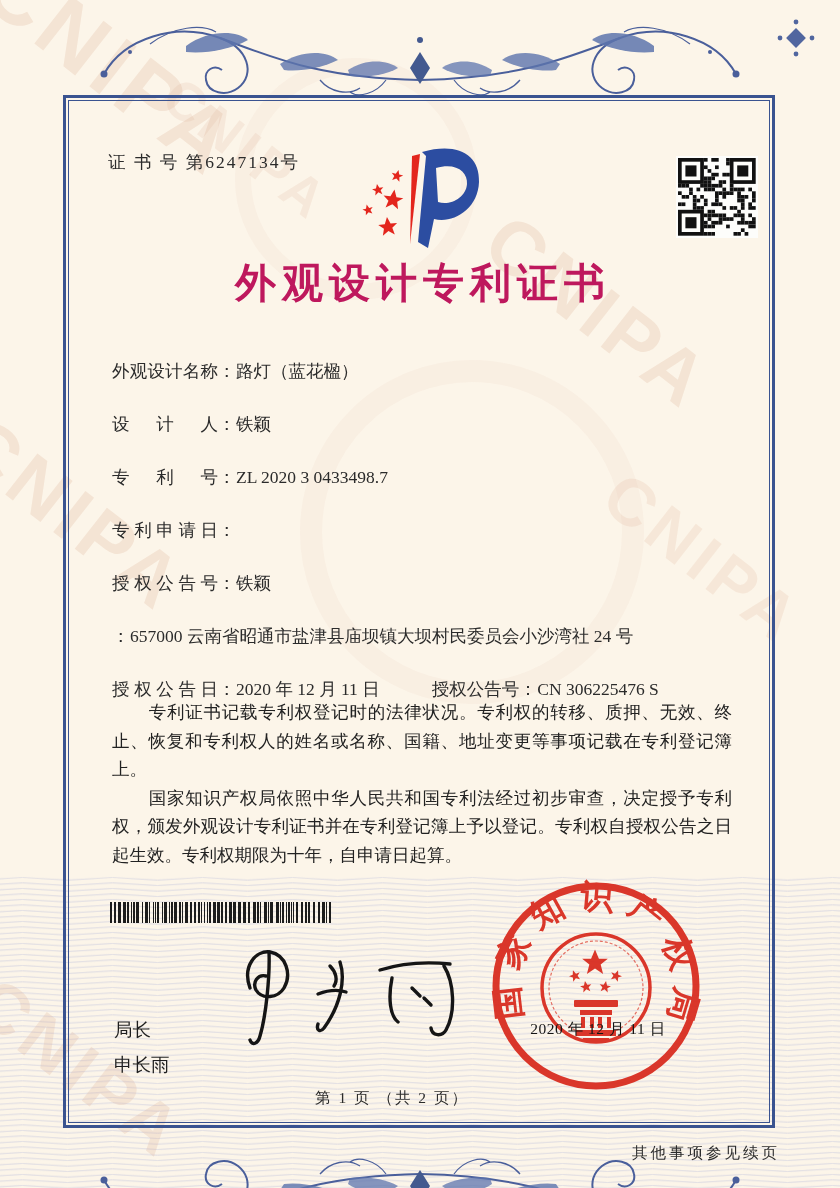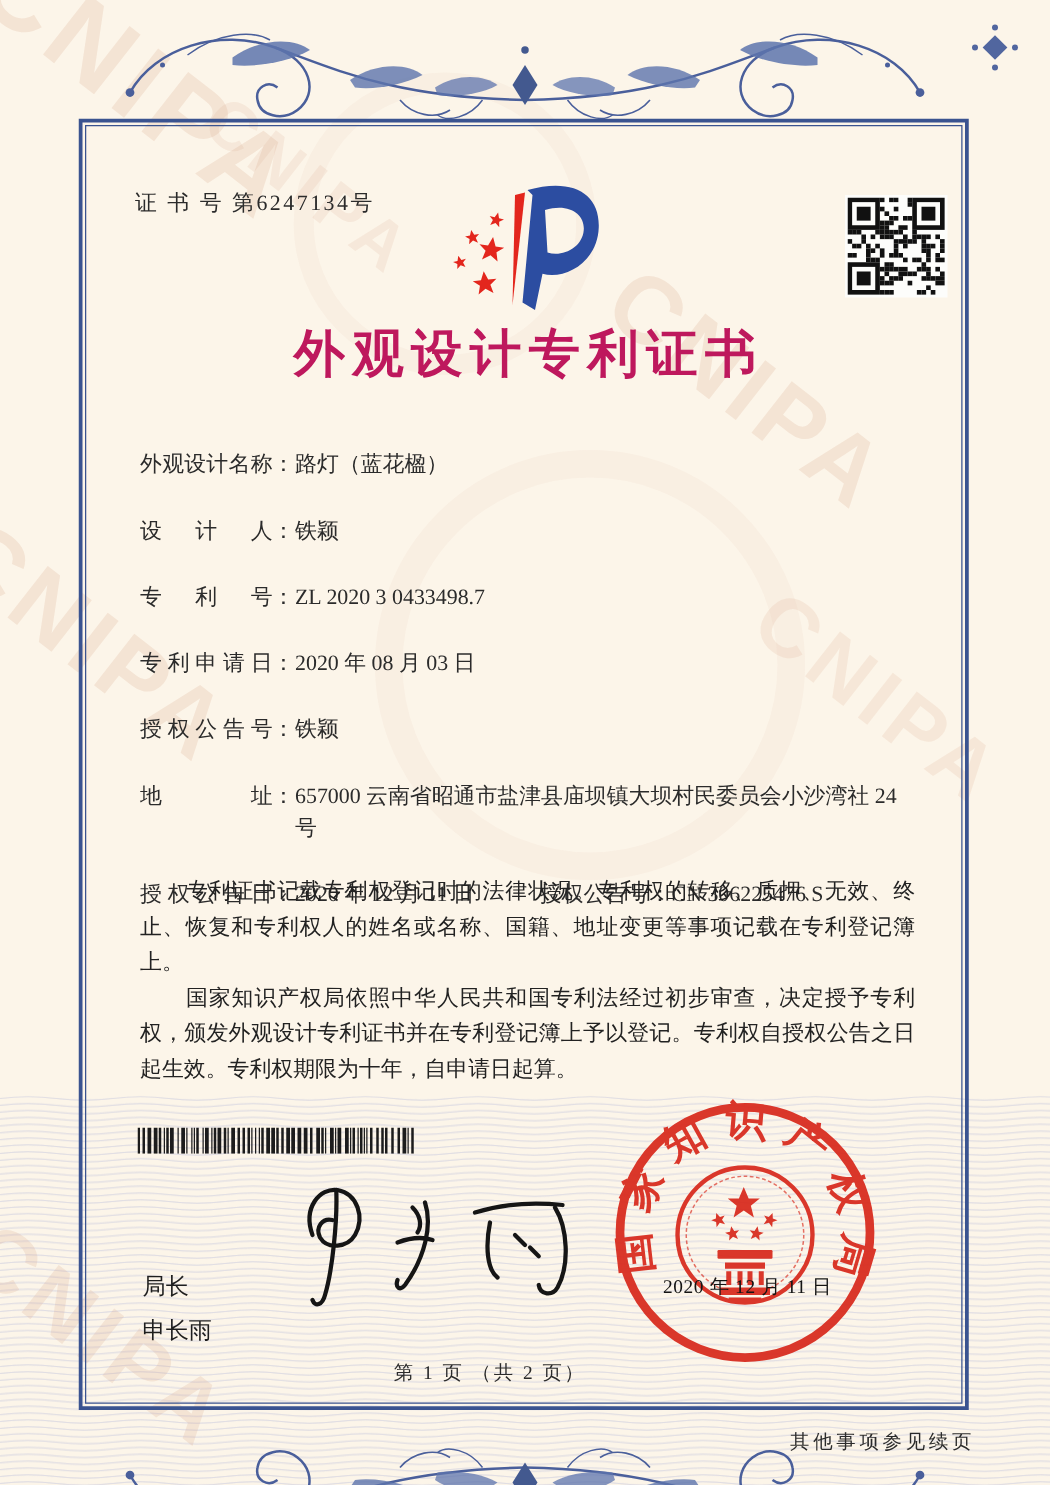--- a/index.html
+++ b/index.html
@@ -307,29 +307,27 @@
       <span class="fvalue">铁颖</span>
     </div>
     <div class="frow">
       <span class="flabel">专利号</span>
         <span class="fcolon">：</span>
       <span class="fvalue">ZL 2020 3 0433498.7</span>
     </div>
     <div class="frow">
       <span class="flabel">专利申请日</span>
         <span class="fcolon">：</span>
-      <span class="fvalue">2020 年 08 月 03 日</span>
     </div>
     <div class="frow">
       <span class="flabel">授权公告号</span>
         <span class="fcolon">：</span>
       <span class="fvalue">铁颖</span>
     </div>
     <div class="frow">
-      <span class="flabel">地址</span>
         <span class="fcolon">：</span>
       <span class="fvalue">657000 云南省昭通市盐津县庙坝镇大坝村民委员会小沙湾社 24 号</span>
     </div>
     <div class="frow">
       <span class="flabel">授权公告日</span>
         <span class="fcolon">：</span>
       <span>2020 年 12 月 11 日</span>
       <span class="grant-group2">
         <span>授权公告号</span>
           <span class="fcolon">：</span>

